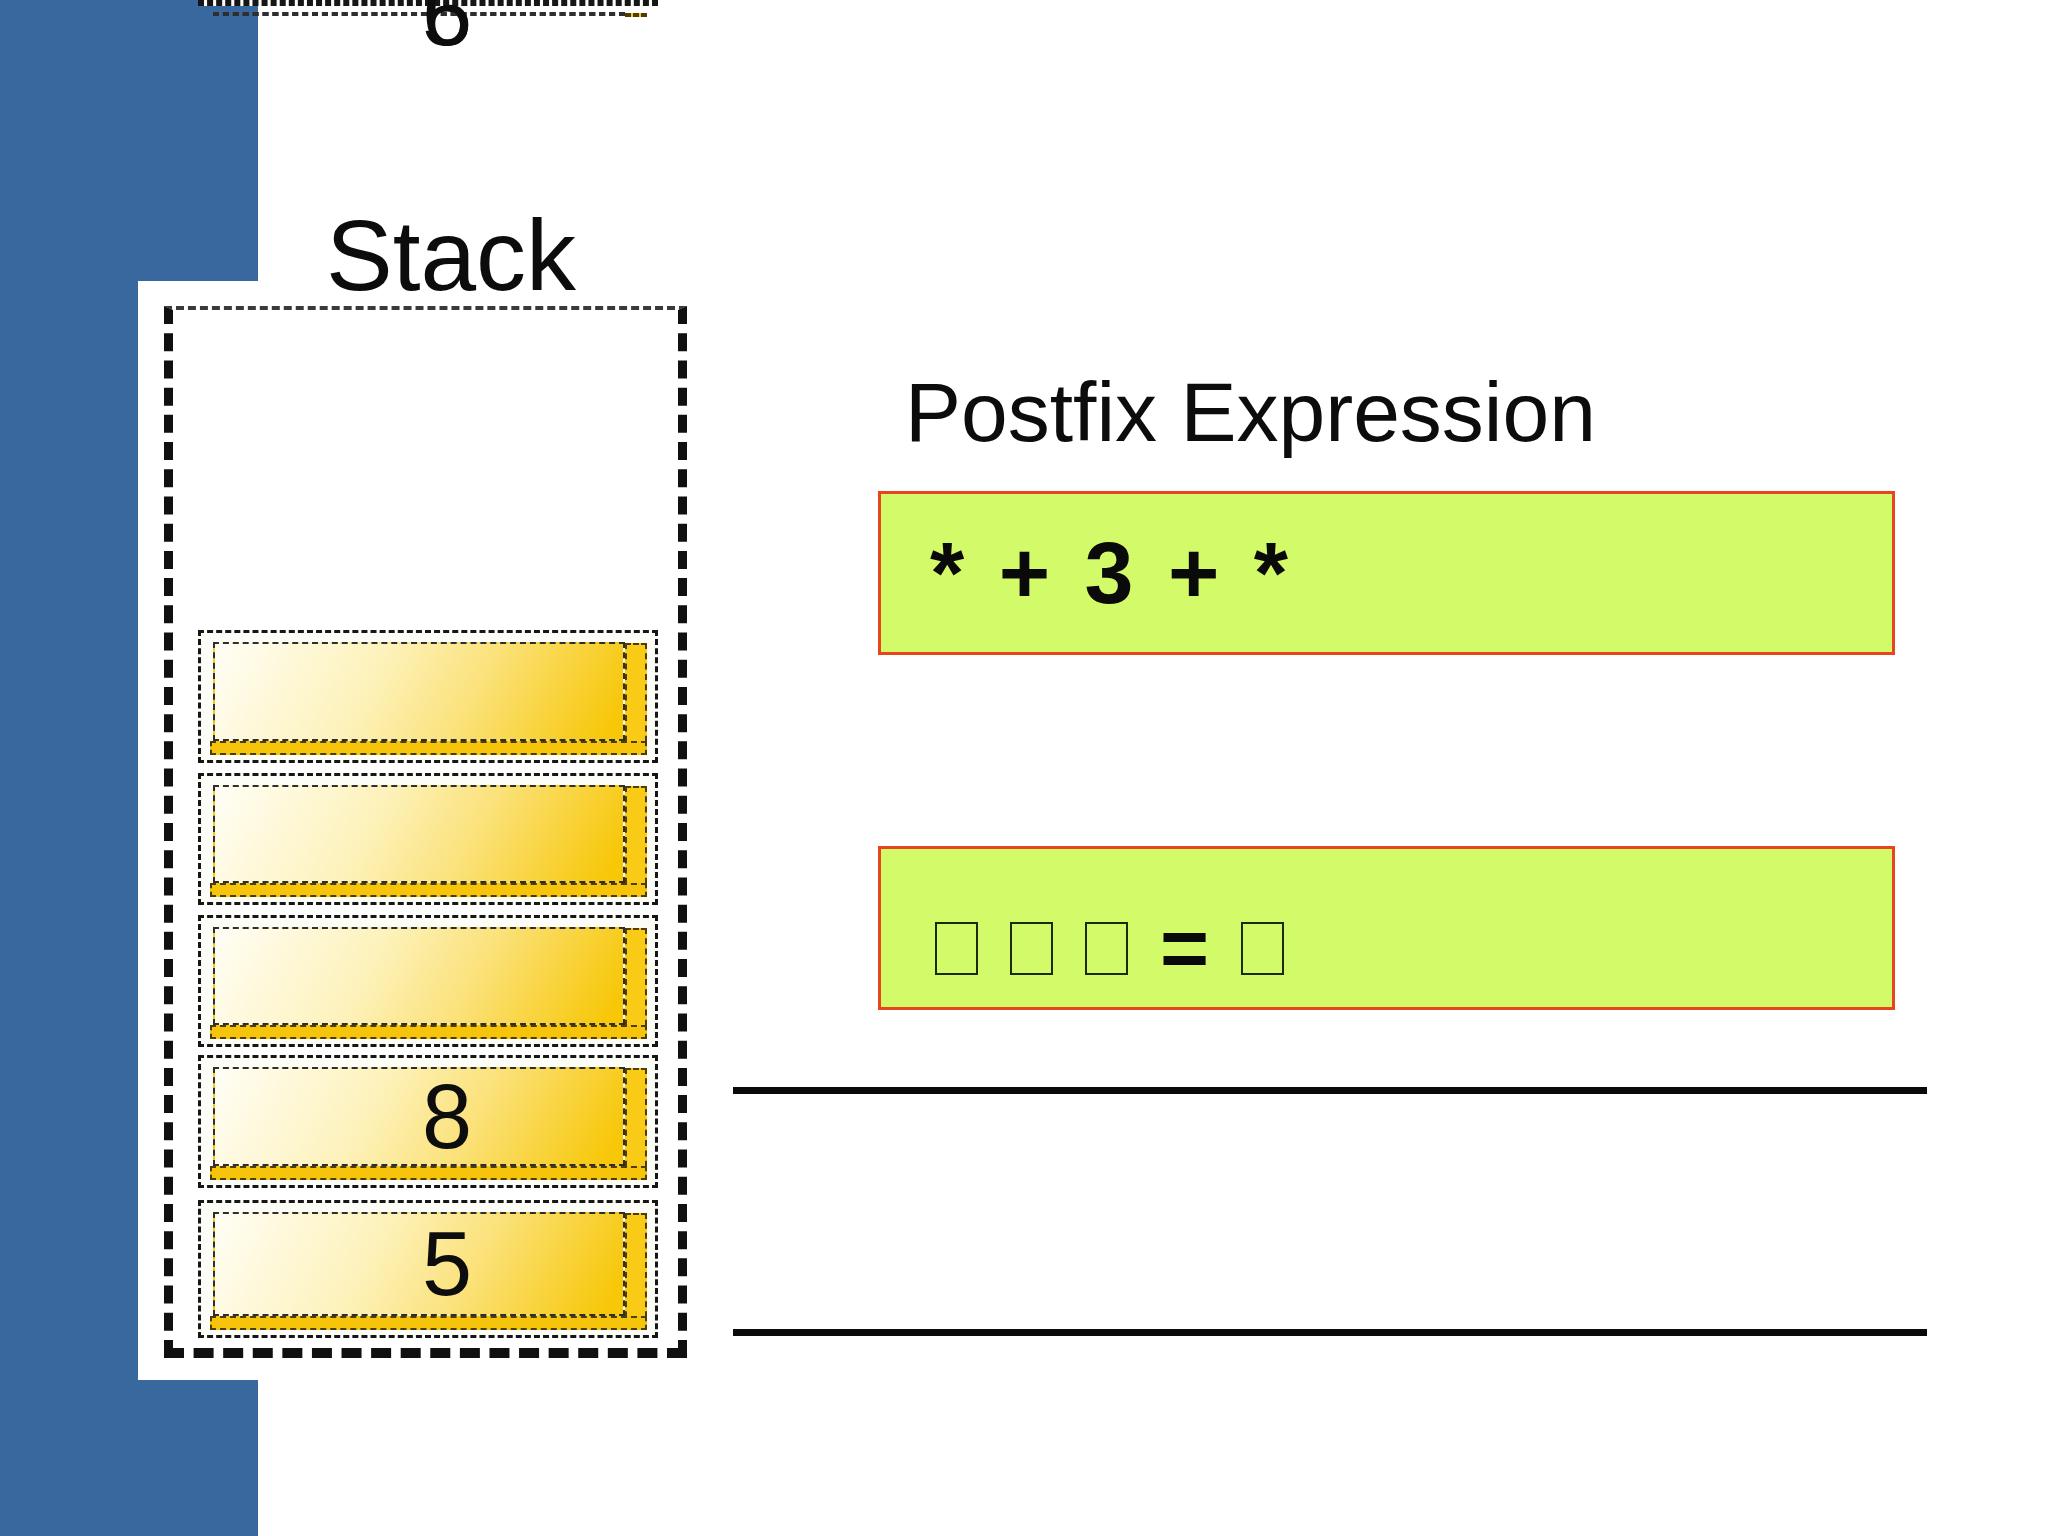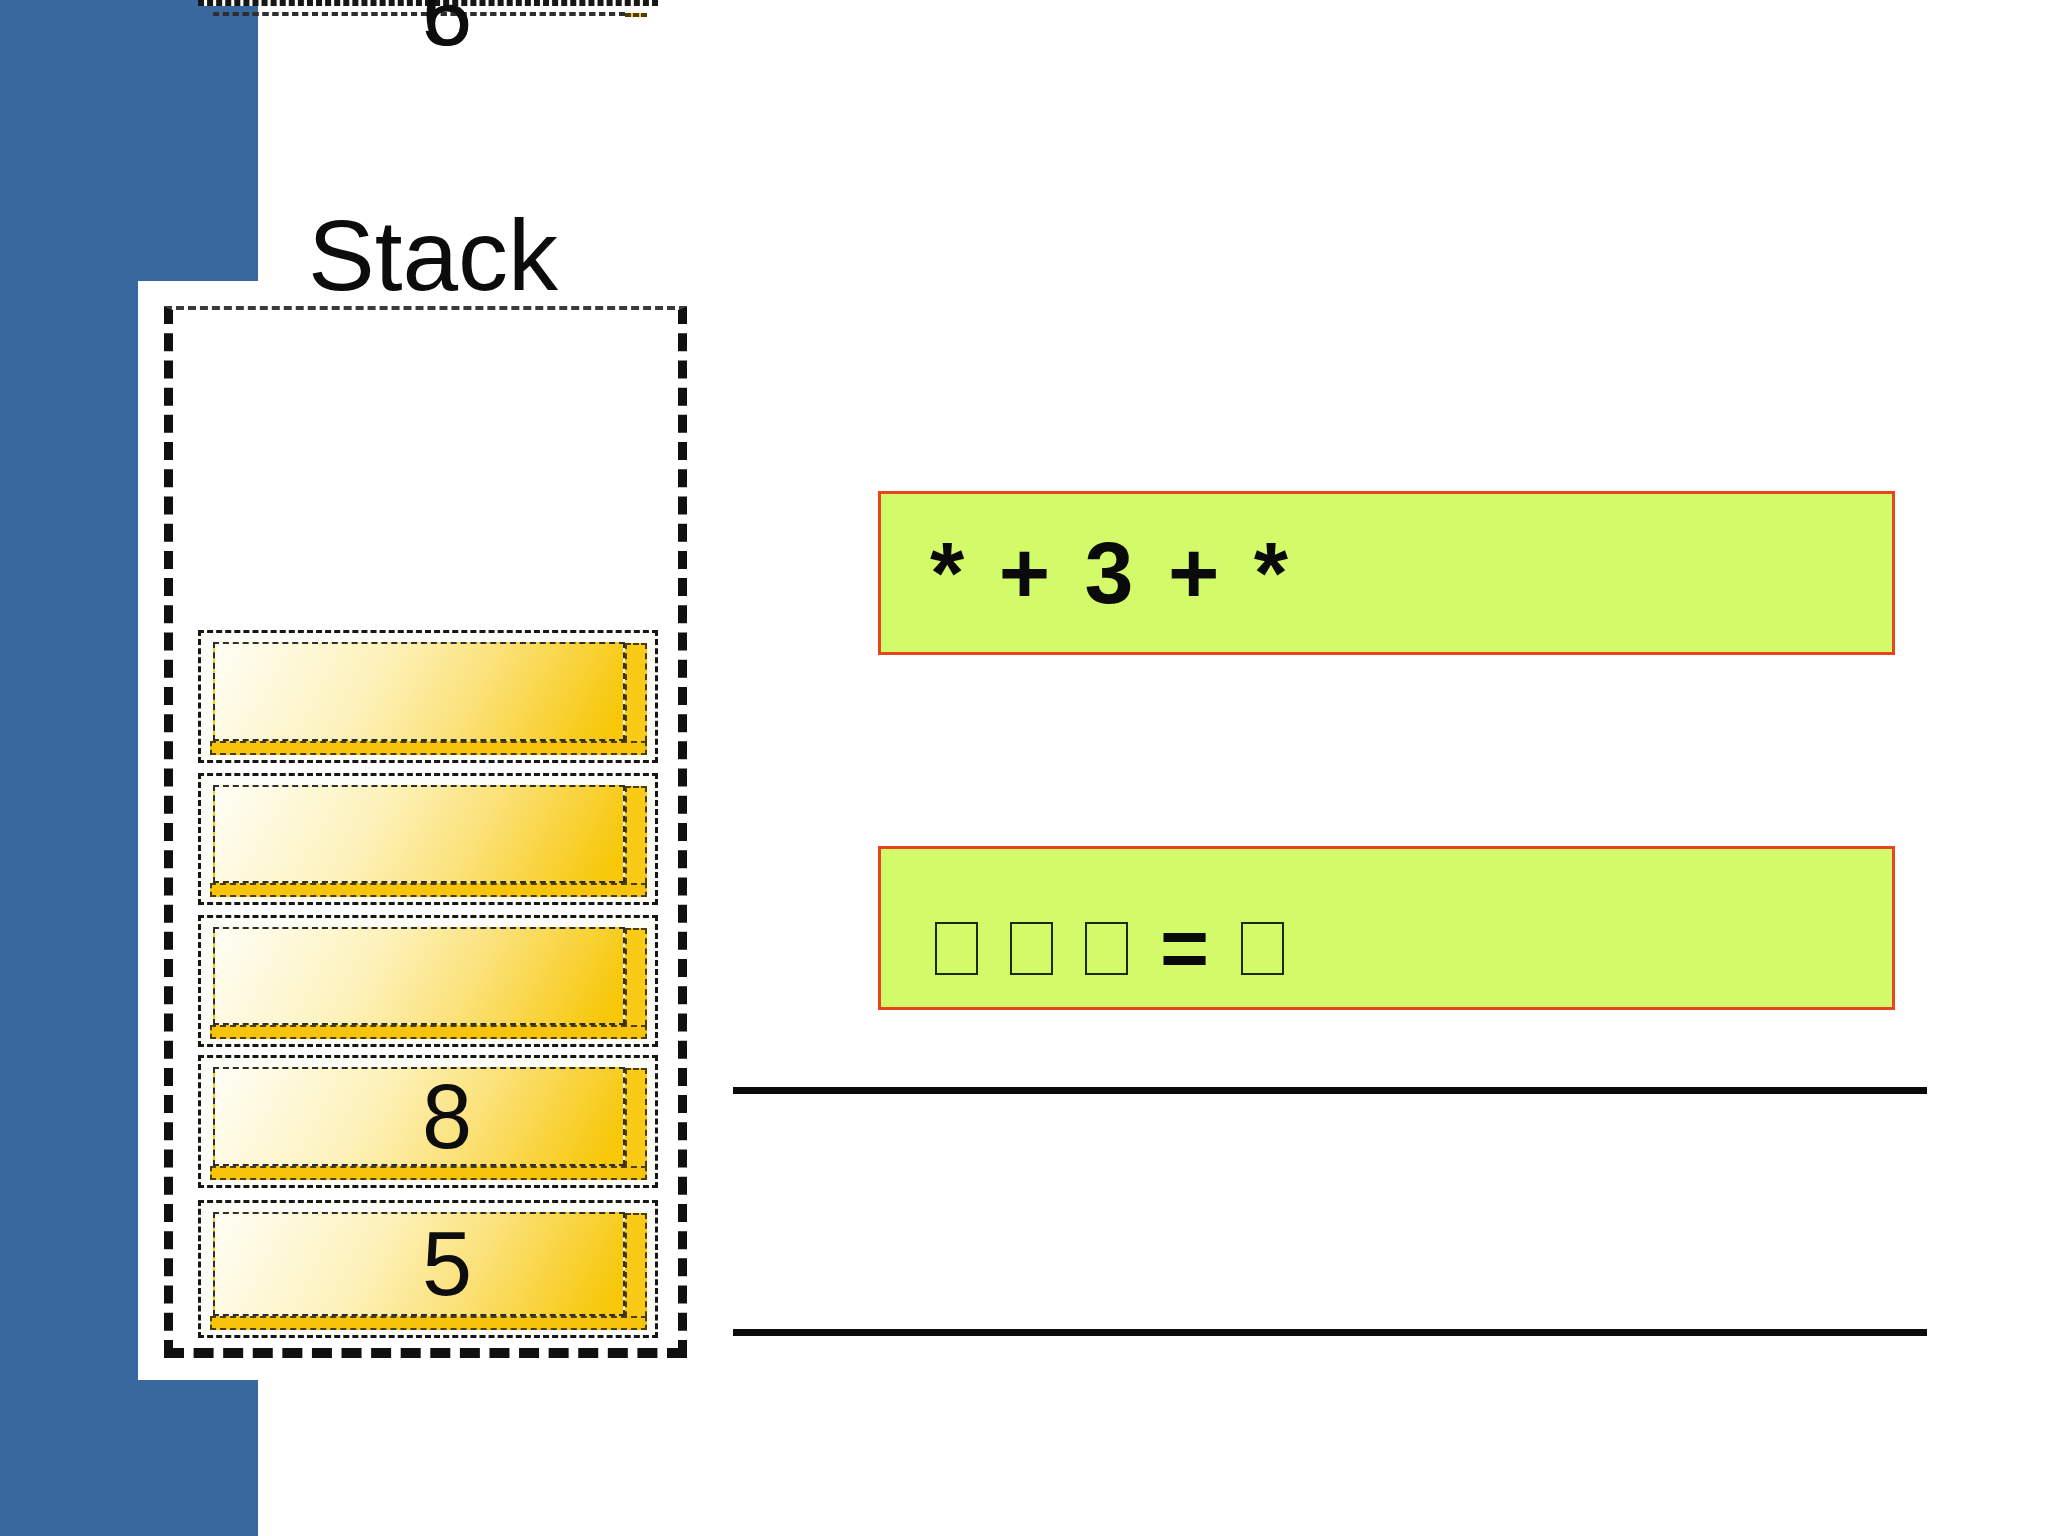--- a/index.html
+++ b/index.html
@@ -30,21 +30,21 @@
     width: 1910px; height: 1099px;
     background: #ffffff;
     z-index: 1;
   }
 
   .layer { position: absolute; inset: 0; z-index: 2; }
 
   
   .stack-title {
     position: absolute;
-    left: 308px; top: 205px;
+    left: 326px; top: 205px;
     font-size: 100px;
     line-height: 1;
     color: #0c0c0c;
     white-space: nowrap;
   }
 
   
   .stack-frame {
     position: absolute;
     left: 164px; top: 306px;
@@ -222,20 +222,21 @@
       </div>
     </div>
     <div class="slot">
       <div class="bevel-right"></div>
 
       <div class="panel">
         <span class="value">6</span>
       </div>
     </div>
 
+    <div class="postfix-title">Postfix Expression</div>
 
     <div class="green-box expression-box">
       <span class="expression-text">* + 3 + *</span>
     </div>
 
     <div class="green-box equation-box">
       <span class="glyph-box"></span>
       <span class="glyph-box"></span>
       <span class="glyph-box"></span>
       <span class="equals">=</span>

